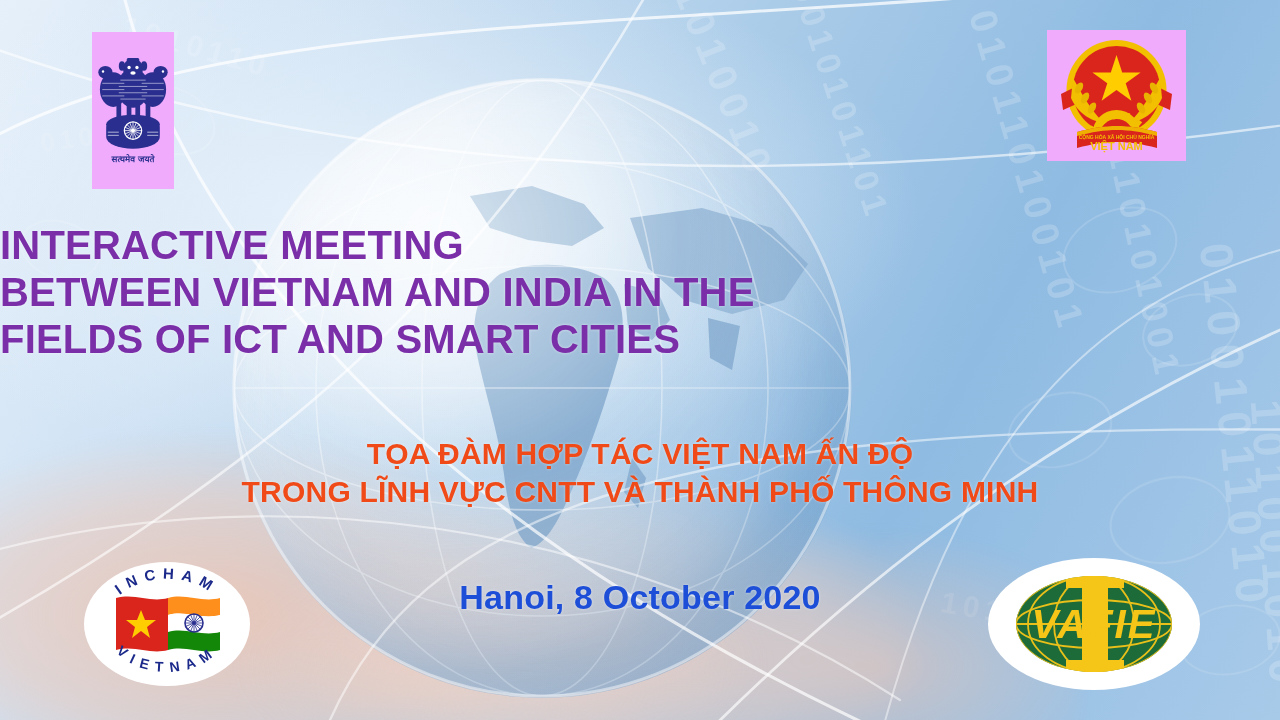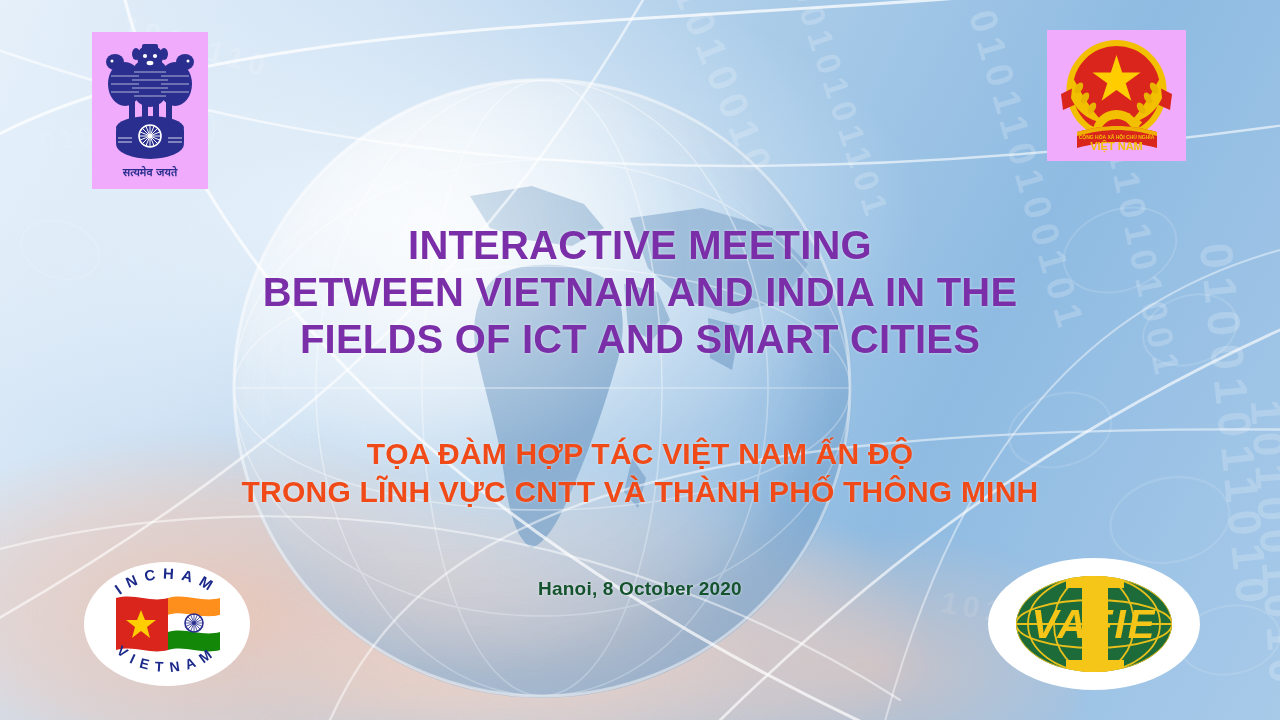--- a/index.html
+++ b/index.html
@@ -88,38 +88,38 @@
     pointer-events: none;
   }
   .bg-globe-svg { position: absolute; left: 232px; top: 78px; width: 620px; height: 620px; pointer-events: none; }
 
   
   .bg-arcs { position: absolute; inset: 0; pointer-events: none; }
 
   
   .logo-box { position: absolute; background: #f0abfc; }
 
-  .logo-india  { left: 92px;  top: 32px;  width: 116px; height: 157px; }
+  .logo-india  { left: 92px;  top: 32px;  width: 82px; height: 157px; }
   .logo-vietnam{ left: 1047px;top: 30px;  width: 139px; height: 131px; }
 
   .logo-oval {
     position: absolute;
     background: #ffffff;
     border-radius: 50%;
   }
   .logo-incham { left: 84px;  top: 562px; width: 166px; height: 124px; }
   .logo-vafie  { left: 988px; top: 558px; width: 212px; height: 132px; font-style: italic; }
 
   .logo-svg { position: absolute; inset: 0; width: 100%; height: 100%; }
 
   
   .title-main {
     position: absolute;
     left: 0; right: 0; top: 222px;
-    text-align: center;
+    text-align: left;
     color: #7a2fa8;
     font-weight: 700;
     font-size: 40px;
     line-height: 47px;
     letter-spacing: 0.2px;
     text-shadow: 0 0 3px rgba(255,255,255,0.55);
     white-space: pre-line;
   }
 
   .title-vn {
@@ -132,23 +132,23 @@
     line-height: 38px;
     letter-spacing: 0.2px;
     text-shadow: 0 0 3px rgba(255,255,255,0.45);
     white-space: pre-line;
   }
 
   .title-date {
     position: absolute;
     left: 0; right: 0; top: 578px;
     text-align: center;
-    color: #14532d;
+    color: #1d4ed8;
     font-weight: 700;
-    font-size: 19px;
+    font-size: 34px;
     letter-spacing: 0.2px;
     text-shadow: 0 0 3px rgba(255,255,255,0.5);
   }
 </style>
 </head>
 <body>
 
 <div class="slide">
 
   <div class="bg-base"></div>

